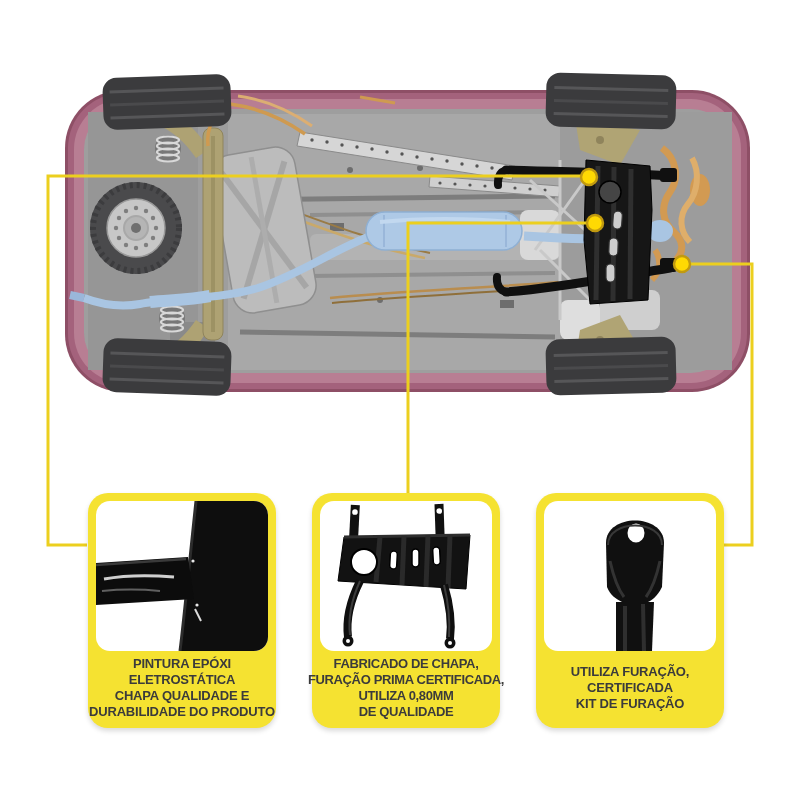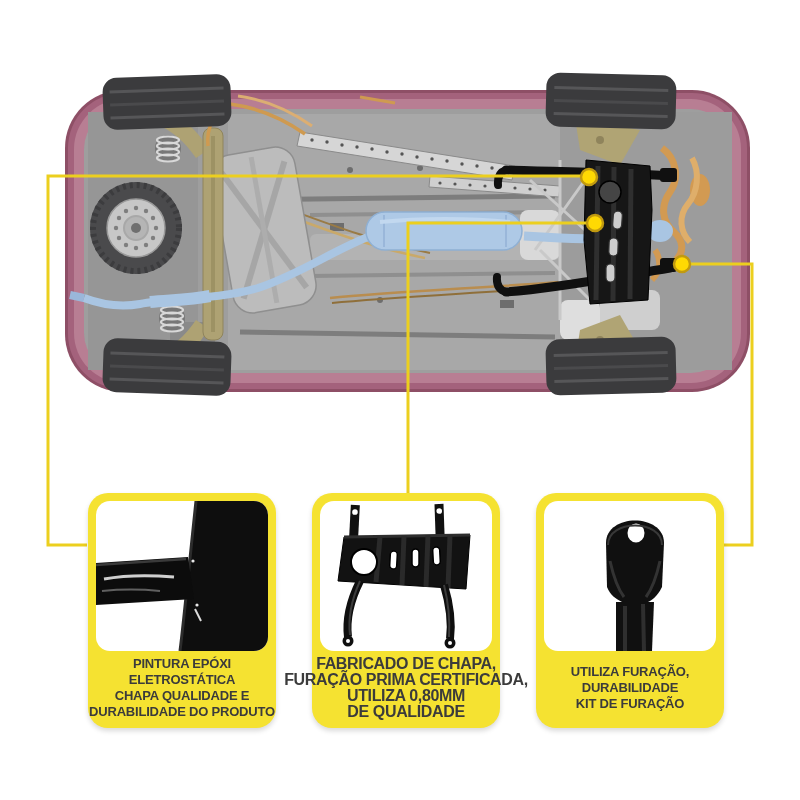--- a/index.html
+++ b/index.html
@@ -8,21 +8,21 @@
   #car-svg{position:absolute;left:0;top:0;}
   .card{position:absolute;top:493px;width:188px;height:235px;background:#f5e231;
         border-radius:20px;box-shadow:0 3px 5px rgba(0,0,0,.15);}
   .photo{position:absolute;left:8px;top:8px;width:172px;height:150px;background:#ffffff;
          border-radius:14px;overflow:hidden;}
   .photo svg{display:block;width:100%;height:100%;}
   .caption{position:absolute;left:3px;right:3px;top:160px;bottom:6px;display:flex;
            flex-direction:column;justify-content:center;align-items:center;text-align:center;
            font-weight:bold;font-size:13px;line-height:16px;letter-spacing:-0.2px;color:#3b3b3b;
            white-space:nowrap;}
-  .caption.small{font-size:16px;letter-spacing:-0.35px;}
+  .caption.small{font-size:13px;letter-spacing:-0.35px;}
 </style>
 </head>
 <body>
 
 <div id="stage">
 
   <svg id="car-svg" width="800" height="800" viewBox="0 0 800 800">
 
     <g>
       <rect x="65" y="90" width="685" height="302" rx="58" fill="#8e4f66"></rect>
@@ -315,18 +315,18 @@
           <line x1="81" y1="105" x2="81" y2="150"></line>
           <line x1="99" y1="103" x2="100" y2="150"></line>
         </g>
         <path d="M66,60 C70,78 74,88 80,96" stroke="#333333" stroke-width="3" fill="none"></path>
         <path d="M116,60 C112,78 108,88 102,96" stroke="#333333" stroke-width="3" fill="none"></path>
         <path d="M64,44 C64,18 118,18 118,44" stroke="#383838" stroke-width="2" fill="none"></path>
       </svg>
     </div>
     <div class="caption">
       <span>UTILIZA FURAÇÃO,</span>
-      <span>DURABILIDADE</span>
+      <span>CERTIFICADA</span>
       <span>KIT DE FURAÇÃO</span>
     </div>
   </div>
 
 </div>
 
 </body></html>

